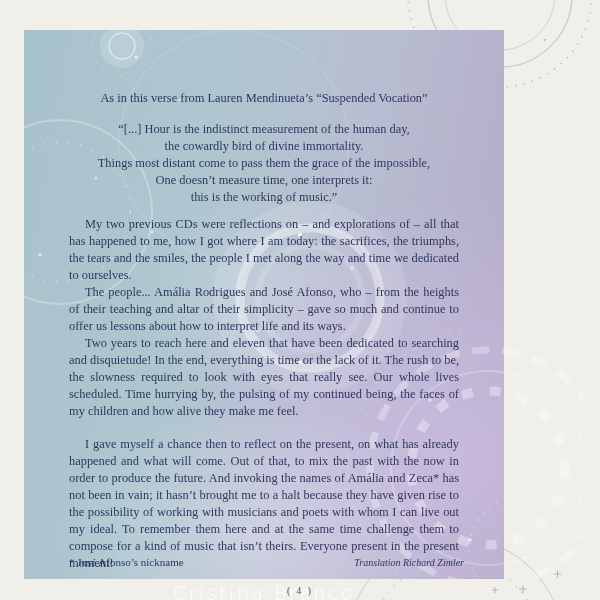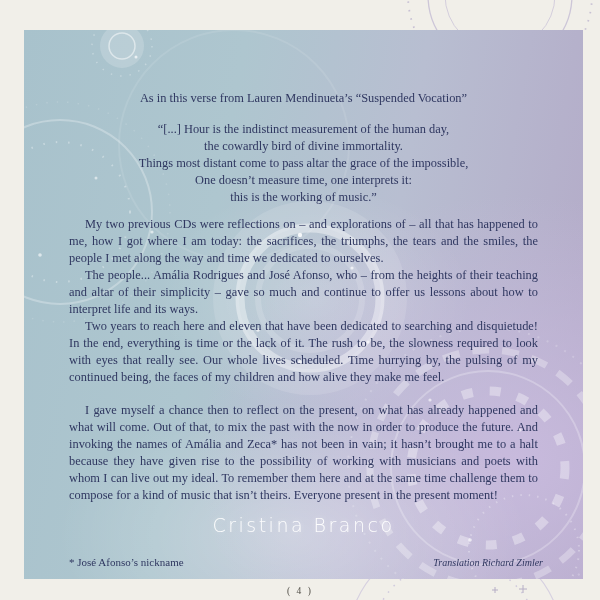--- a/index.html
+++ b/index.html
@@ -9,21 +9,21 @@
     position: relative;
     overflow: hidden;
     font-family: "Liberation Serif", serif;
   }
   .outer-decor {
     position: absolute; left: 0; top: 0; z-index: 0;
   }
   .panel {
     position: absolute;
     left: 24px; top: 30px;
-    width: 559px; height: 549px;
+    width: 480px; height: 549px;
     z-index: 1;
     background:
       radial-gradient(60% 35% at 48% 92%, rgba(255,255,255,0.30) 0%, rgba(255,255,255,0) 70%),
       radial-gradient(95% 80% at 88% 78%, rgba(203,188,224,0.85) 0%, rgba(203,188,224,0) 60%),
       radial-gradient(40% 30% at 52% 49%, rgba(255,255,255,0.22) 0%, rgba(255,255,255,0) 70%),
       linear-gradient(100deg, #a8c2cc 0%, #aec6cf 34%, #b8bed1 62%, #b3a8c7 100%);
   }
   .panel-decor { position: absolute; left: 0; top: 0; z-index: 0; }
   .content {
     position: relative; z-index: 1;
@@ -127,21 +127,21 @@
       <circle cx="446" cy="510" r="1.8" opacity="0.65"></circle>
     </g>
   </svg>
 
   <div class="content">
     <div class="header-line">As in this verse from Lauren Mendinueta’s “Suspended Vocation”</div>
 
     <div class="quote">
       <div>“[...] Hour is the indistinct measurement of the human day,</div>
       <div>the cowardly bird of divine immortality.</div>
-      <div>Things most distant come to pass altar the grace of the impossible,</div>
+      <div>Things most distant come to pass them the grace of the impossible,</div>
       <div>One doesn’t measure time, one interprets it:</div>
       <div>this is the working of music.”</div>
     </div>
 
     <div class="paragraphs">
       <p>My two previous CDs were reflections on – and explorations of – all that has happened to me, how I got where I am today: the sacrifices, the triumphs, the tears and the smiles, the people I met along the way and time we dedicated to ourselves.</p>
       <p>The people... Amália Rodrigues and José Afonso, who – from the heights of their teaching and altar of their simplicity – gave so much and continue to offer us lessons about how to interpret life and its ways.</p>
       <p>Two years to reach here and eleven that have been dedicated to searching and disquietude! In the end, everything is time or the lack of it. The rush to be, the slowness required to look with eyes that really see. Our whole lives scheduled. Time hurrying by, the pulsing of my continued being, the faces of my children and how alive they make me feel.</p>
       <p class="gap">I gave myself a chance then to reflect on the present, on what has already happened and what will come. Out of that, to mix the past with the now in order to produce the future. And invoking the names of Amália and Zeca* has not been in vain; it hasn’t brought me to a halt because they have given rise to the possibility of working with musicians and poets with whom I can live out my ideal.  To remember them here and at the same time challenge them to compose for a kind of music that isn’t theirs. Everyone present in the present moment!</p>
     </div>

